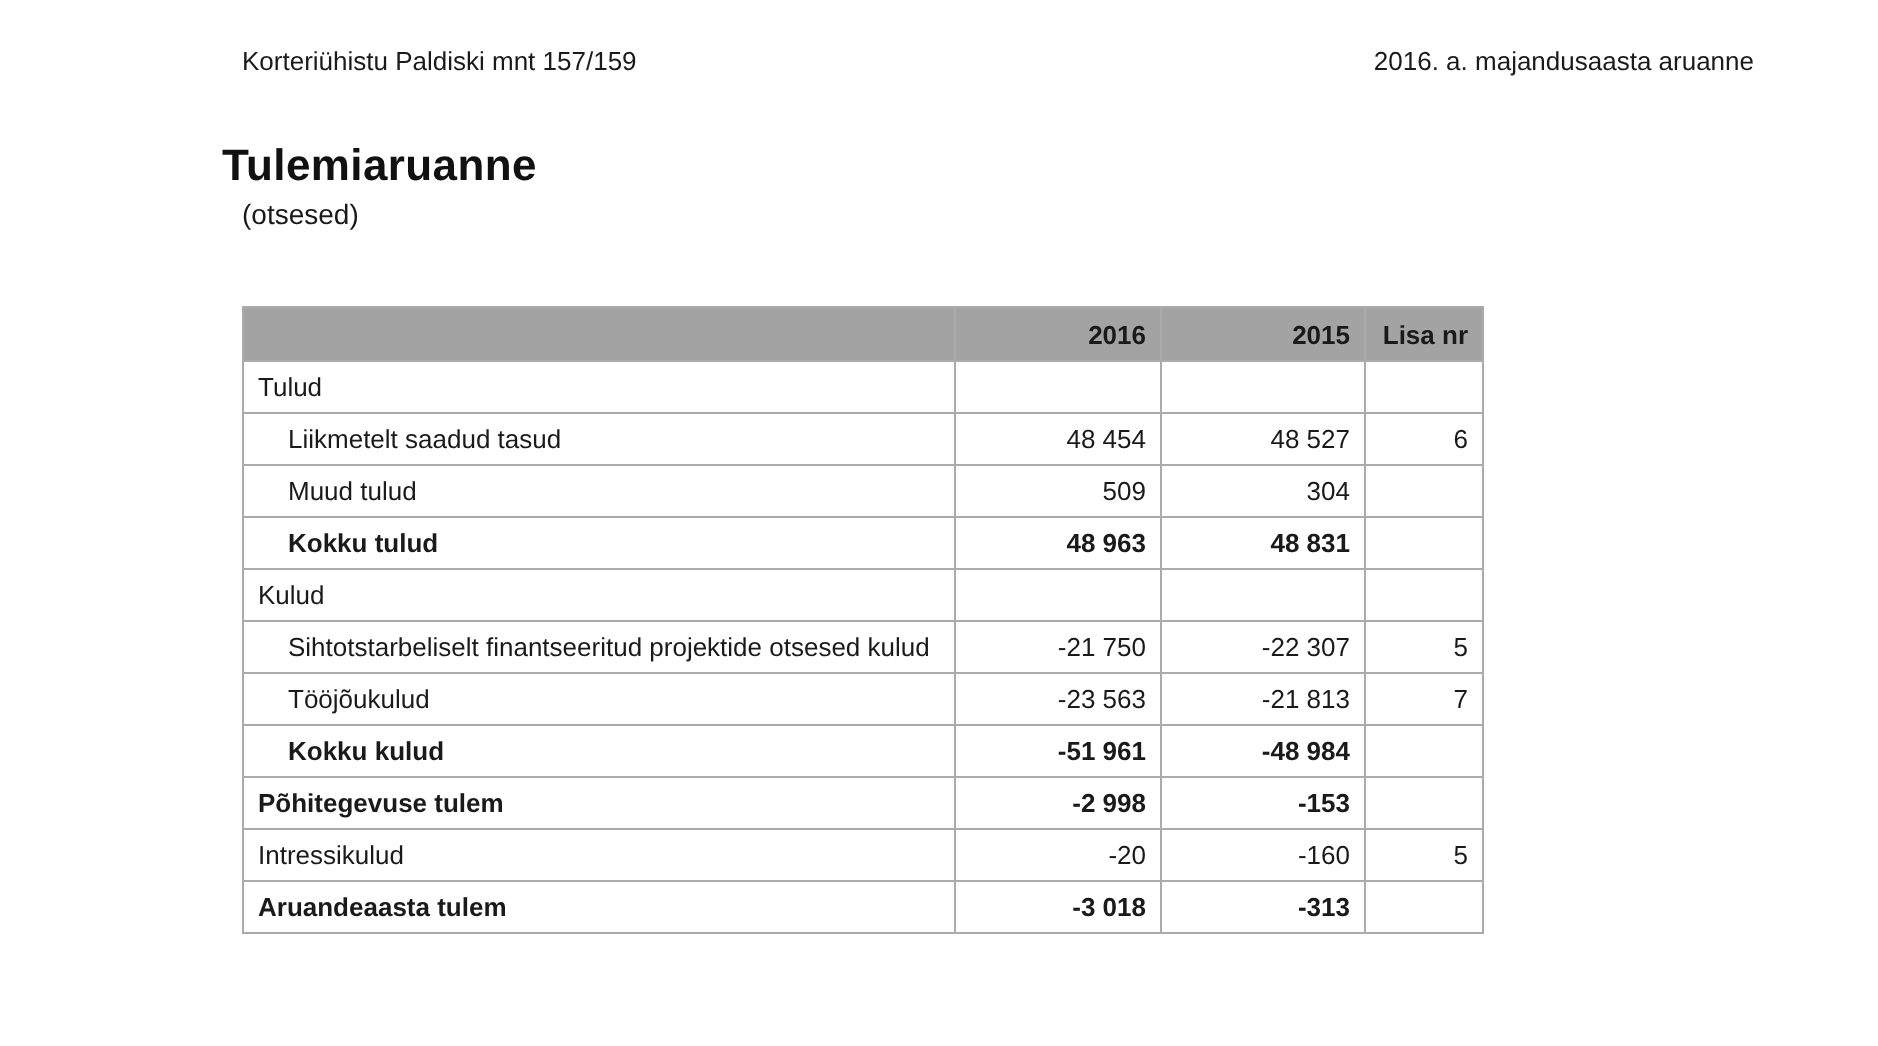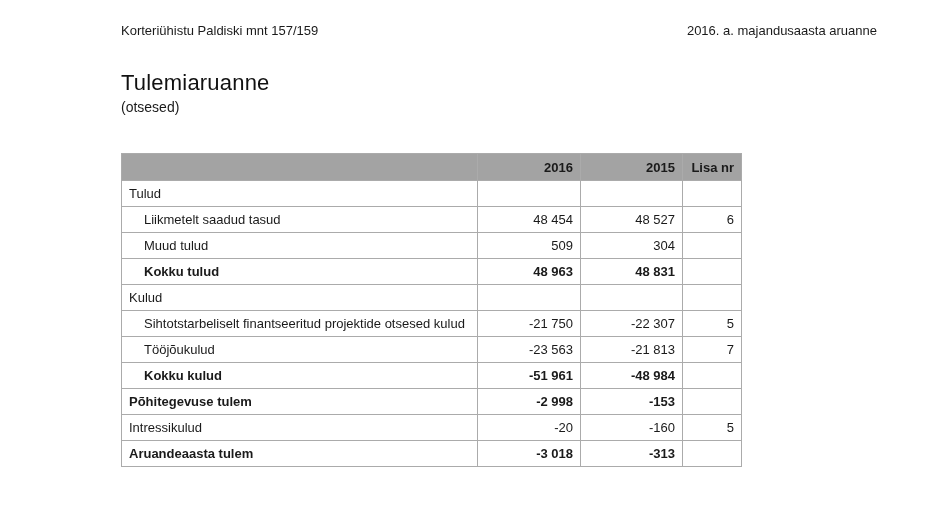--- a/index.html
+++ b/index.html
@@ -15,22 +15,22 @@
 
   .page-header-left {
     position:absolute; left:121px; top:23px;
     font-size:13px; line-height:15px; color:#1a1a1a;
   }
   .page-header-right {
     position:absolute; right:62px; top:23px;
     font-size:13px; line-height:15px; color:#1a1a1a;
   }
   .page-title {
-    position:absolute; left:121px; top:70px;
-    font-size:22px; font-weight:normal; letter-spacing:0.2px; color:#111;
+    position:absolute; left:111px; top:70px;
+    font-size:22px; font-weight:bold; letter-spacing:0.2px; color:#111;
   }
   .page-subtitle {
     position:absolute; left:121px; top:99px;
     font-size:14px; color:#1a1a1a;
   }
 
   table.report {
     position:absolute; left:121px; top:153px;
     width:620px;
     border-collapse:collapse;

